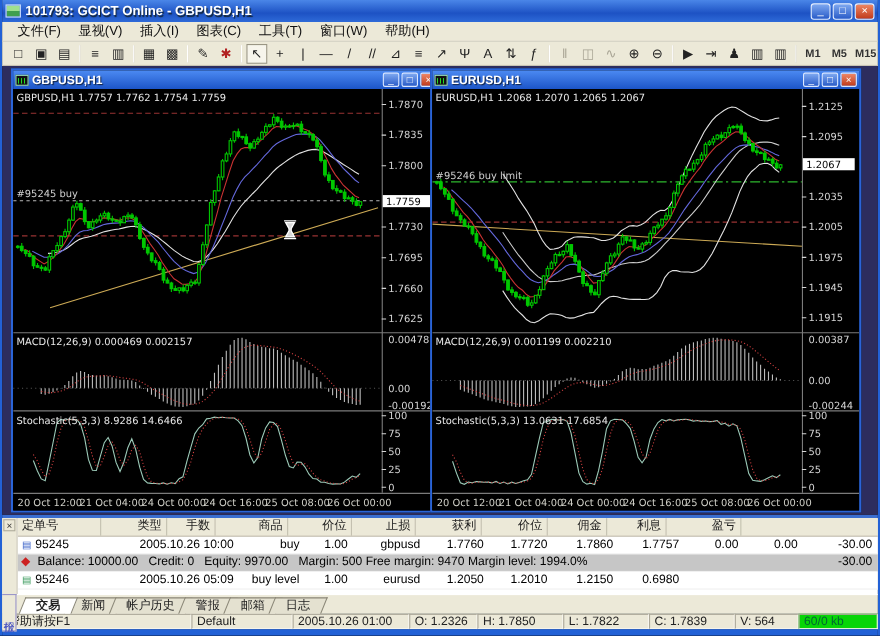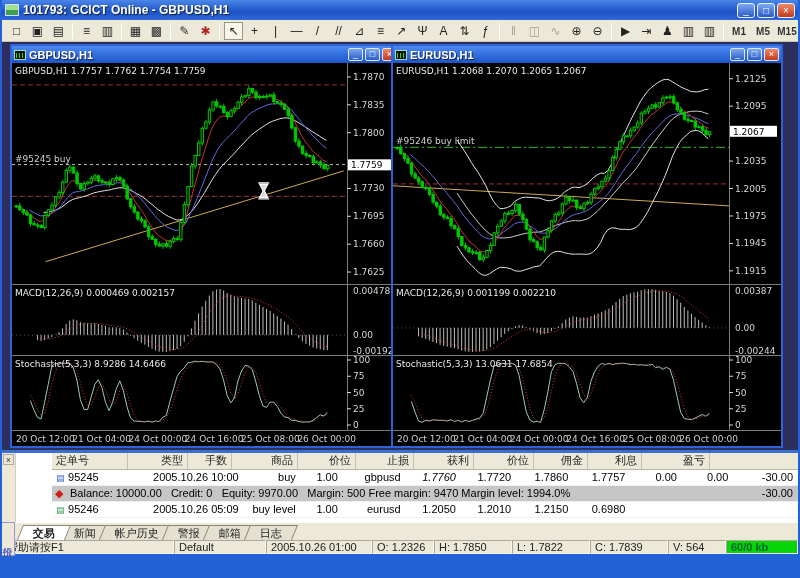--- a/index.html
+++ b/index.html
@@ -52,57 +52,66 @@
   
   .splitter { height:3px; flex:0 0 3px; background:#3a6ed0; }
   
   .bottompanel { position:relative; flex:0 0 69px; height:69px; background:#fff; display:flex; }
   .tgutter { width:14px; background:#ece9d8; border-right:1px solid #d0ccc0; position:relative; }
   .tclose { position:absolute; top:1px; left:1px; width:11px; height:11px; font-size:9px;
             line-height:10px; text-align:center; color:#333; border:1px solid #b0ac9c; background:#ece9d8; }
   .sidetab { position:absolute; left:0; bottom:-34px; width:13px; height:34px; background:#ece9d8;
              border:1px solid #9a96c8; border-left:none; writing-mode:vertical-rl; font-size:10px;
              color:#4a55c0; text-align:center; z-index:5; }
-  .ttable { flex:1; overflow:hidden; font-size:11px;padding-left:36px; }
+  .ttable { flex:1; overflow:hidden; font-size:11px; }
   .trow { display:flex; height:16px; line-height:15px; border-bottom:1px solid #f0f0f0; background:#fff; }
   .trow.header { background:#ece9d8; border-bottom:1px solid #b8b4a4; height:17px; font-weight:normal; color:#222; }
   .trow.balance { background:#c6c6c6; }
   .tc { padding:0 4px; white-space:nowrap; overflow:hidden; border-right:1px solid transparent; }
   .header .tc { border-right:1px solid #c4c0b0; }
   .num { text-align:right; }
   .oicon { display:inline-block; width:9px; font-size:9px; color:#3a62c8; }
   
   .tabstrip { height:18px; flex:0 0 18px; background:#ece9d8; border-top:1px solid #fff;
               display:flex; align-items:flex-end; padding-left:18px; }
   .ttab { height:15px; padding:0 12px; margin-right:-7px; border:1px solid #8a8676; border-bottom:none;
           background:#e4e1d0; transform:skewX(-22deg); font-size:11px; line-height:14px; }
   .ttab > span { display:inline-block; transform:skewX(22deg); color:#222; }
   .ttab.active { background:#fff; z-index:3; font-weight:bold; }
   
   .statusbar { height:14px; flex:0 0 14px; background:#ece9d8; display:flex; font-size:11px; color:#222; }
   .scell { border:1px solid; border-color:#aca899 #f8f6ee #f8f6ee #aca899; padding:0 4px;
            white-space:nowrap; overflow:hidden; line-height:12px; }
-  .scell.kb { background:#07d507; color:#063; font-weight:bold; }
+  .scell.kb { background:#07d507; color:#063; font-weight:normal; }
   .bottomedge { flex:1; background:#2261d6; }
 </style>
 </head>
 <body>
 
 <div class="app">
 
   <div class="titlebar">
     <div class="appicon"></div>
     <div class="title-text">101793: GCICT Online - GBPUSD,H1</div>
     <div class="winbtns">
       <div class="wbtn">_</div>
       <div class="wbtn">□</div>
       <div class="wbtn close">×</div>
     </div>
   </div>
 
+  <div class="menubar" id="menubar">
+      <span class="menu-item">文件(F)</span>
+      <span class="menu-item">显视(V)</span>
+      <span class="menu-item">插入(I)</span>
+      <span class="menu-item">图表(C)</span>
+      <span class="menu-item">工具(T)</span>
+      <span class="menu-item">窗口(W)</span>
+      <span class="menu-item">帮助(H)</span>
+    </div>
 
   <div class="toolbar" id="toolbar">
       <span class="tbtn">□</span>
       <span class="tbtn">▣</span>
       <span class="tbtn">▤</span>
       <span class="tsep"></span>
       <span class="tbtn">≡</span>
       <span class="tbtn">▥</span>
       <span class="tsep"></span>
       <span class="tbtn">▦</span>
@@ -819,21 +828,21 @@
           <div class="tc num" style="width: 54px;">佣金</div>
           <div class="tc num" style="width: 54px;">利息</div>
           <div class="tc num" style="width: 68px;">盈亏</div>
         </div>
         <div class="trow ">
           <div class="tc" style="width: 76px;"><span class="oicon">▤</span> 95245</div>
           <div class="tc num" style="width: 126px;">2005.10.26 10:00</div>
           <div class="tc num" style="width: 60px;">buy</div>
           <div class="tc num" style="width: 44px;">1.00</div>
           <div class="tc num" style="width: 66px;">gbpusd</div>
-          <div class="tc num" style="width: 58px; font-style: italic;">1.7760</div>
+          <div class="tc num" style="width: 58px;">1.7760</div>
           <div class="tc num" style="width: 58px;">1.7720</div>
           <div class="tc num" style="width: 60px;">1.7860</div>
           <div class="tc num" style="width: 60px;">1.7757</div>
           <div class="tc num" style="width: 54px;">0.00</div>
           <div class="tc num" style="width: 54px;">0.00</div>
           <div class="tc num" style="width: 68px;">-30.00</div>
         </div>
         <div class="trow balance">
           <div class="tc" style="width: 14px; padding: 0px 0px 0px 3px; color: rgb(204, 32, 32);">◆</div>
           <div class="tc" style="flex: 1 1 0%; white-space: pre;">Balance: 10000.00   Credit: 0   Equity: 9970.00   Margin: 500 Free margin: 9470 Margin level: 1994.0%</div>

